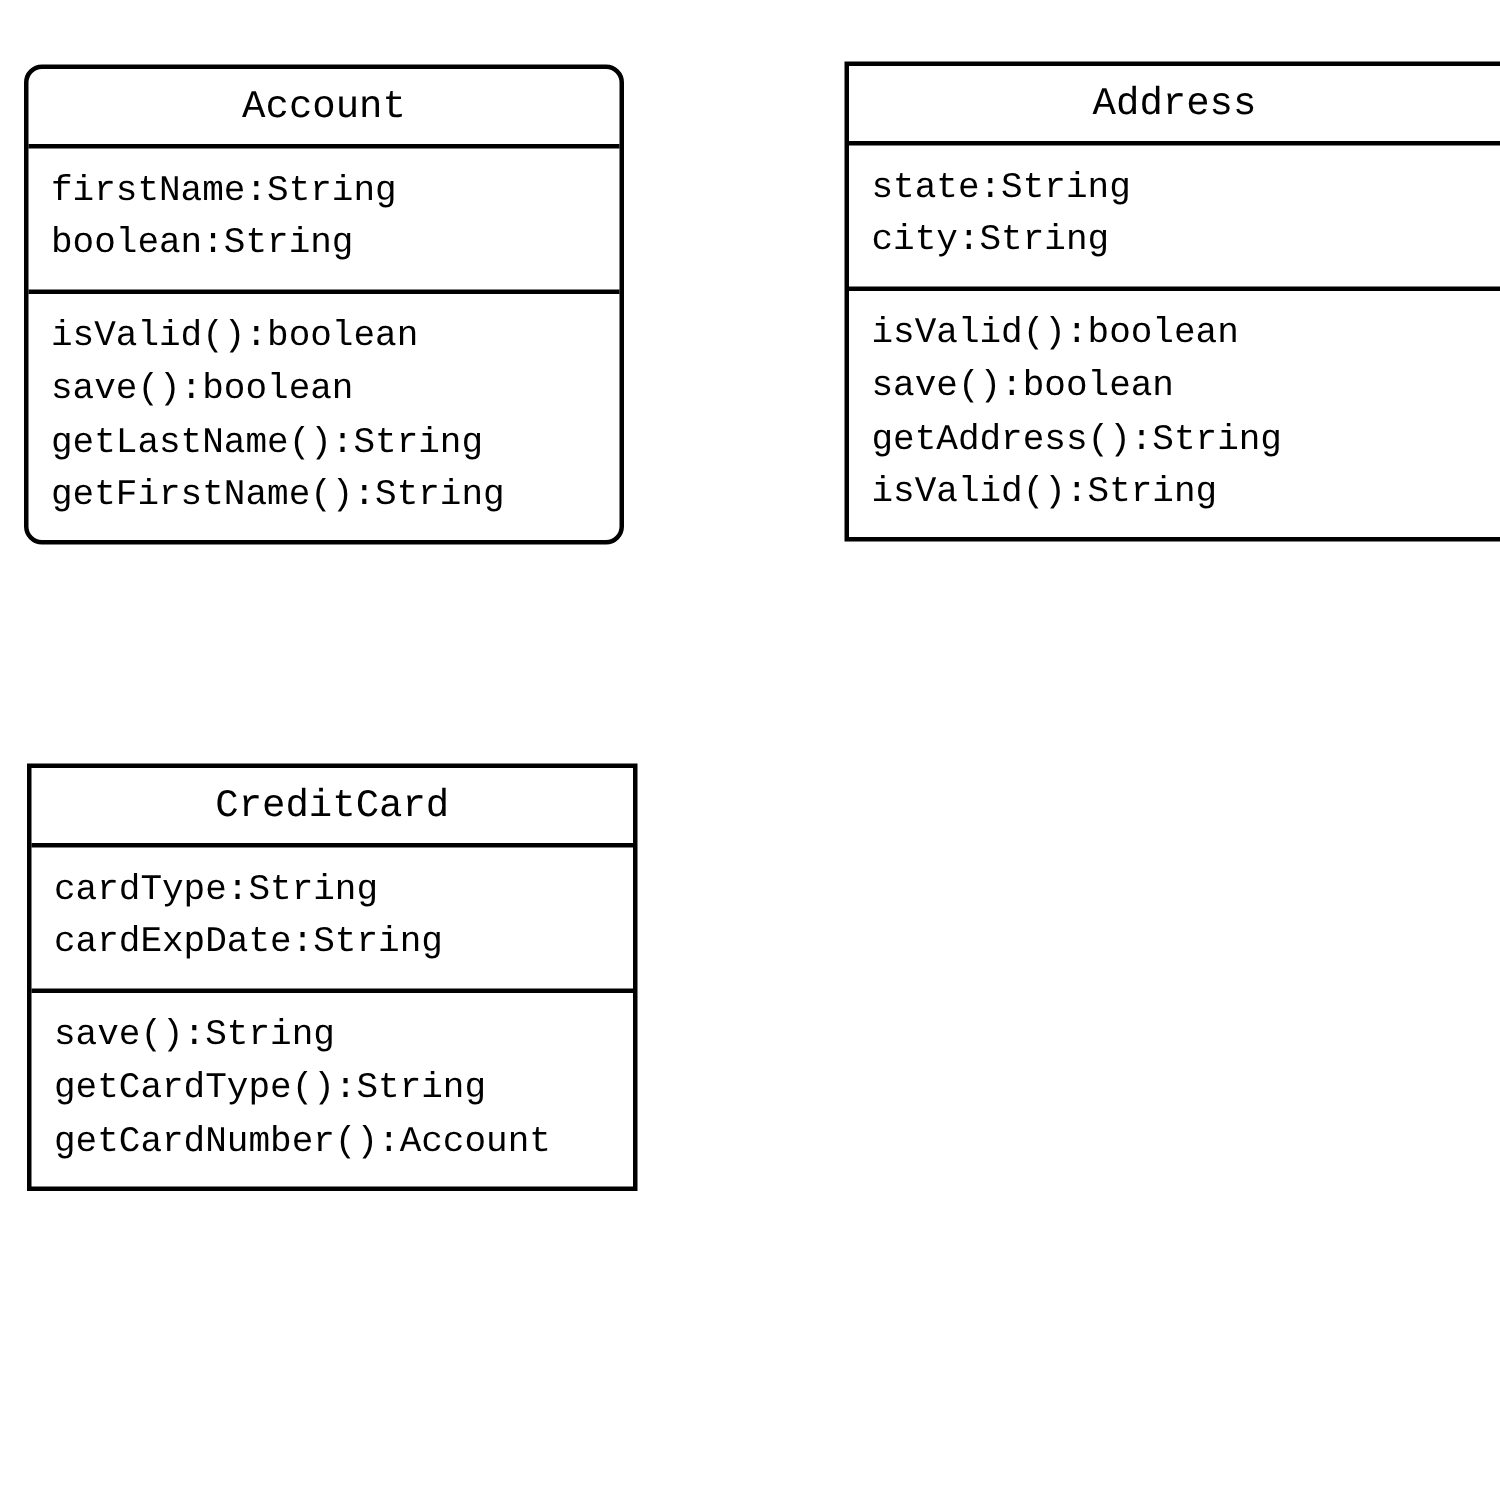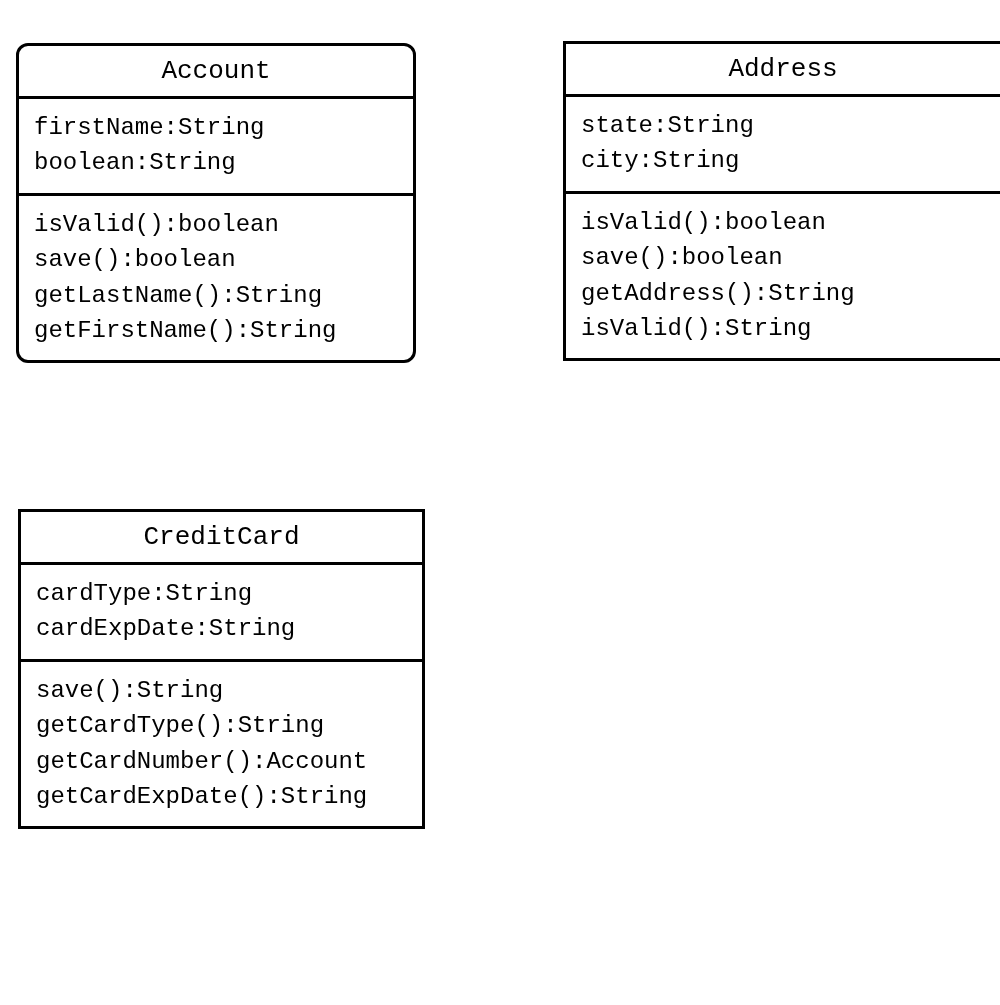--- a/index.html
+++ b/index.html
@@ -71,15 +71,14 @@
 <div class="uml-class" style="left:18px;top:509px;width:407px;">
   <div class="uml-section uml-header">CreditCard</div>
   <div class="uml-section">
     <div class="uml-row">cardType:String</div>
     <div class="uml-row">cardExpDate:String</div>
   </div>
   <div class="uml-section">
     <div class="uml-row">save():String</div>
     <div class="uml-row">getCardType():String</div>
     <div class="uml-row">getCardNumber():Account</div>
-    <div class="uml-row">getCardExpDate():String</div>
   </div>
 </div>
 
 </body></html>

